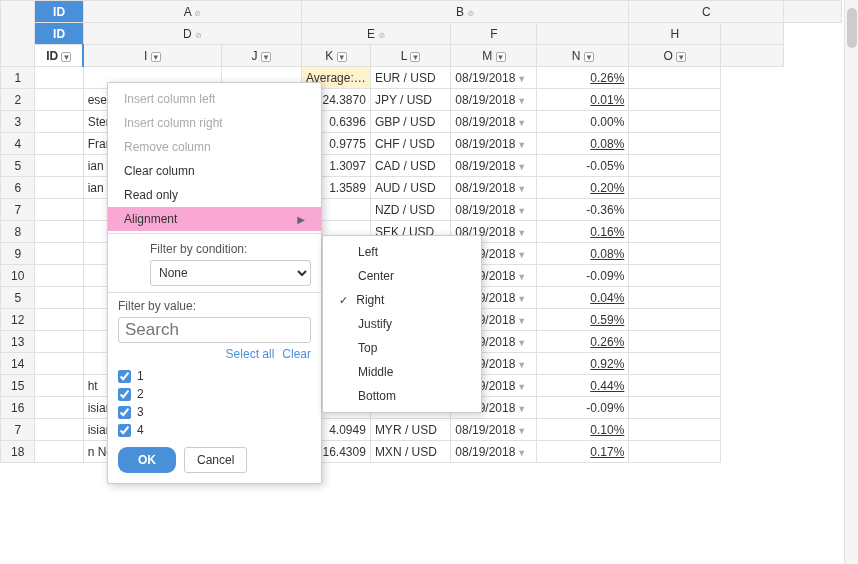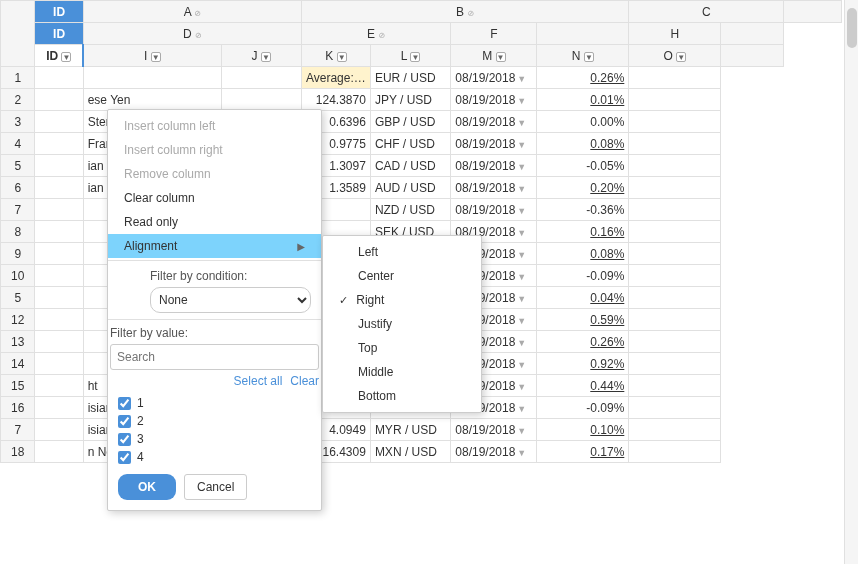--- a/index.html
+++ b/index.html
@@ -108,21 +108,21 @@
     td.positive { color: #2e7d32; text-align: right; text-decoration: underline; }
     td.negative { color: #c62828; text-align: right; }
     td.neutral { color: #333; text-align: right; }
     td.right { text-align: right; }
     td.center { }
     td.avg-cell { background: #fff3cd; text-align: right; font-size: 11px; }
 
     
     .context-menu {
       position: absolute;
-      top: 109px;
+      top: 82px;
       left: 107px;
       width: 215px;
       background: white;
       border: 1px solid #ccc;
       border-radius: 2px;
       box-shadow: 2px 2px 8px rgba(0,0,0,0.2);
       z-index: 100;
       padding: 4px 0;
     }
 
@@ -155,45 +155,45 @@
       display: block;
       margin-bottom: 4px;
       font-weight: normal;
       color: #555;
     }
 
     .filter-select {
       width: 100%;
       height: 26px;
       border: 1px solid #ccc;
-      border-radius: 10px;
+      border-radius: 3px;
       background: white;
       font-size: 12px;
       padding: 0 4px;
       appearance: auto;
       color: #333;
     }
 
     
     .filter-value-section {
-      padding: 4px 2px;
+      padding: 4px 10px;
     }
     .filter-value-section label {
       display: block;
       margin-bottom: 4px;
       font-size: 12px;
       color: #555;
     }
     .search-input {
       width: 100%;
       height: 26px;
       border: 1px solid #ccc;
       border-radius: 3px;
       padding: 0 6px;
-      font-size: 12px;
+      font-size: 17px;
       color: #999;
     }
     .filter-links {
       display: flex;
       justify-content: flex-end;
       gap: 8px;
       margin-top: 4px;
       font-size: 12px;
     }
     .filter-links a {
@@ -617,21 +617,21 @@
     </div>
     <div class="menu-item disabled">
       <span>Remove column</span>
     </div>
     <div class="menu-item">
       <span>Clear column</span>
     </div>
     <div class="menu-item">
       <span>Read only</span>
     </div>
-    <div class="menu-item" style="background:#7dd3fc;">
+    <div class="menu-item" style="background:#f9a8d4;">
       <span>Alignment</span>
       <span class="arrow">▶</span>
     </div>
     <div class="menu-separator"></div>
 
     <div class="filter-section">
       <label>Filter by condition:</label>
       <select class="filter-select">
         <option>None</option>
       </select>

